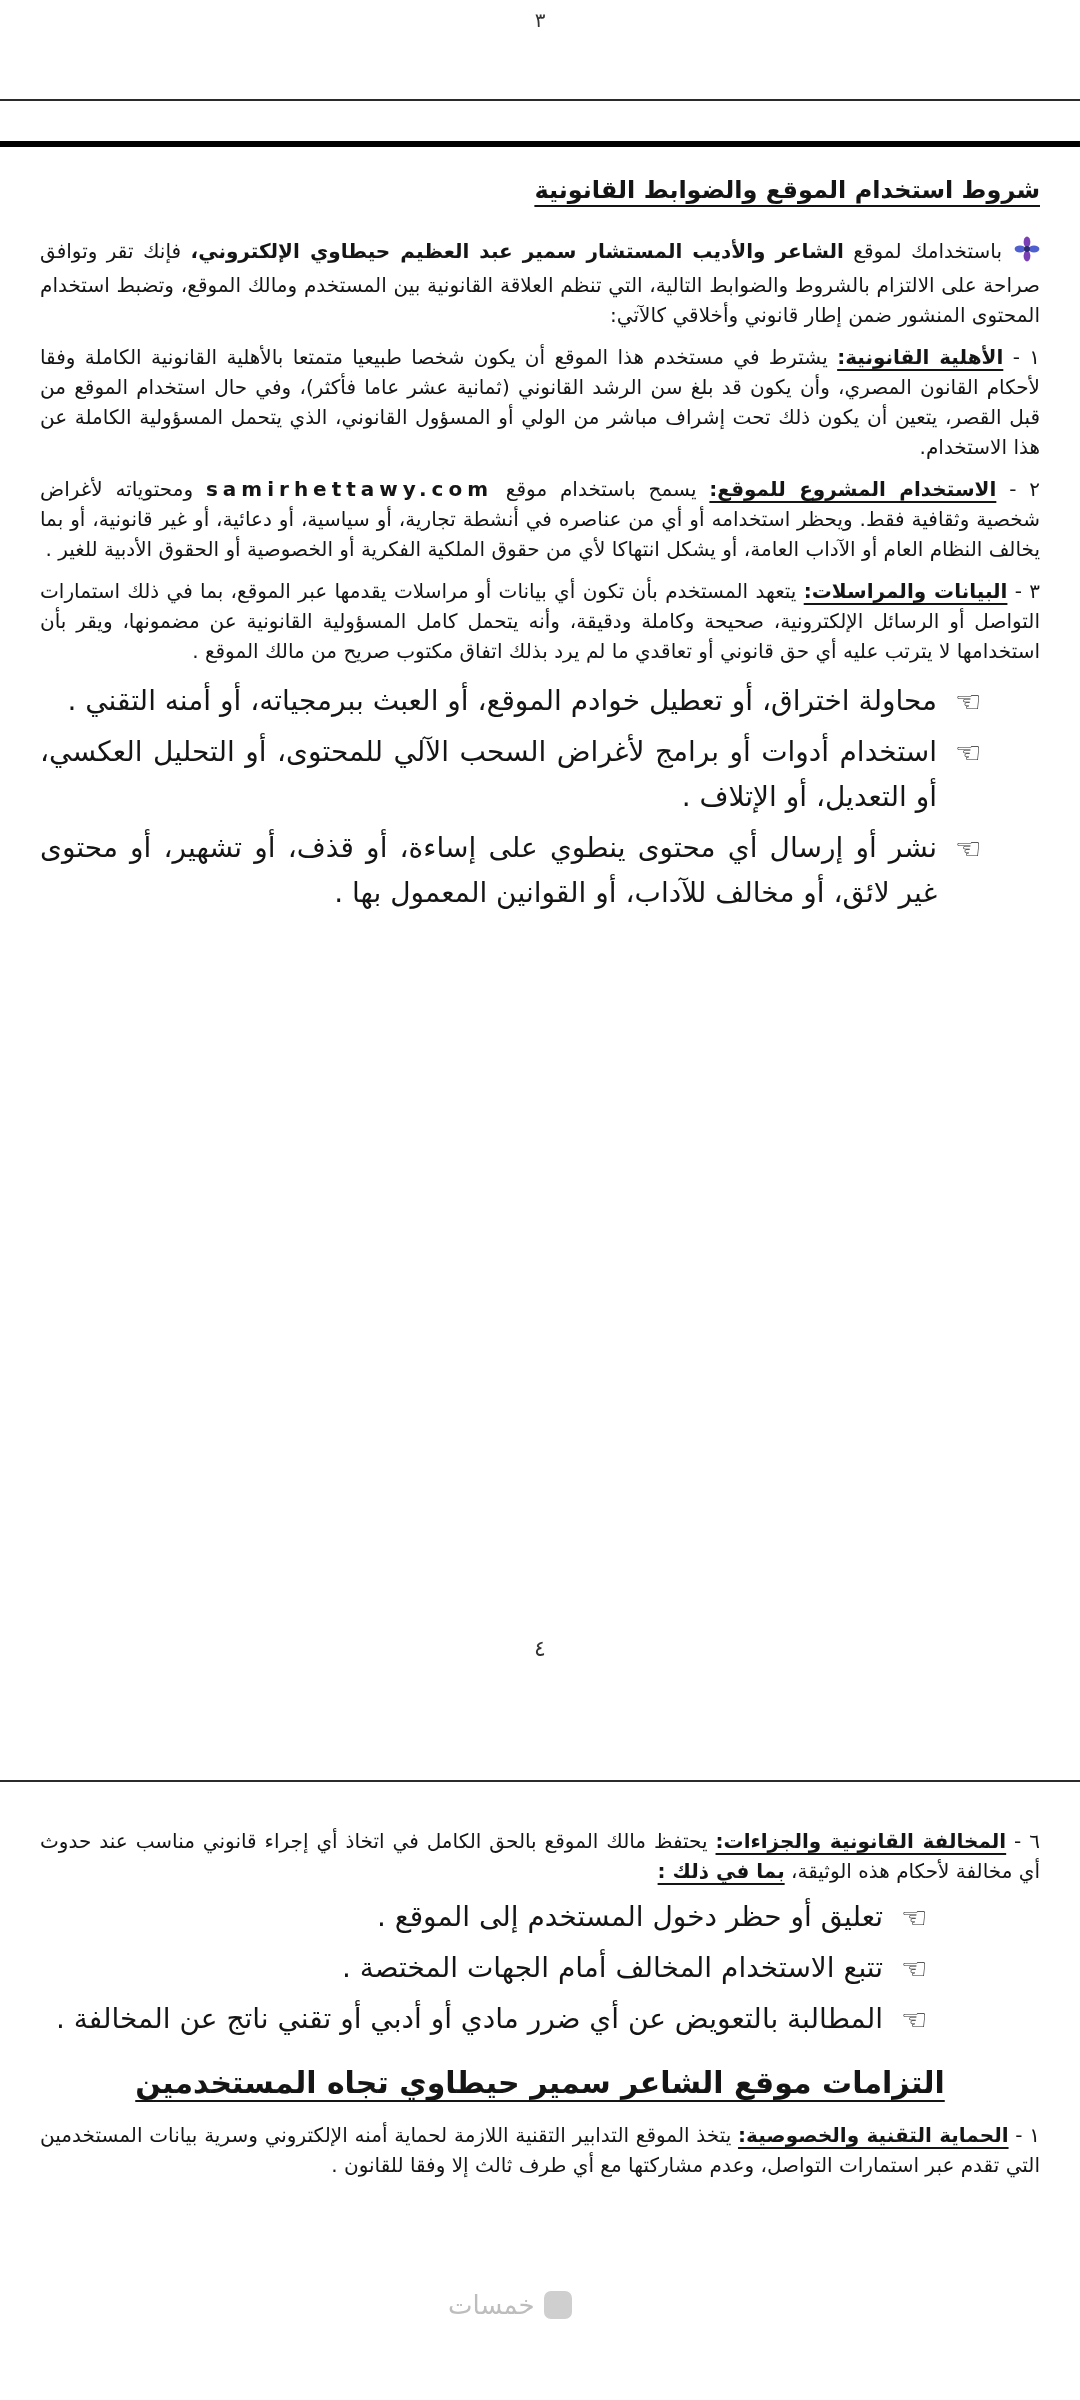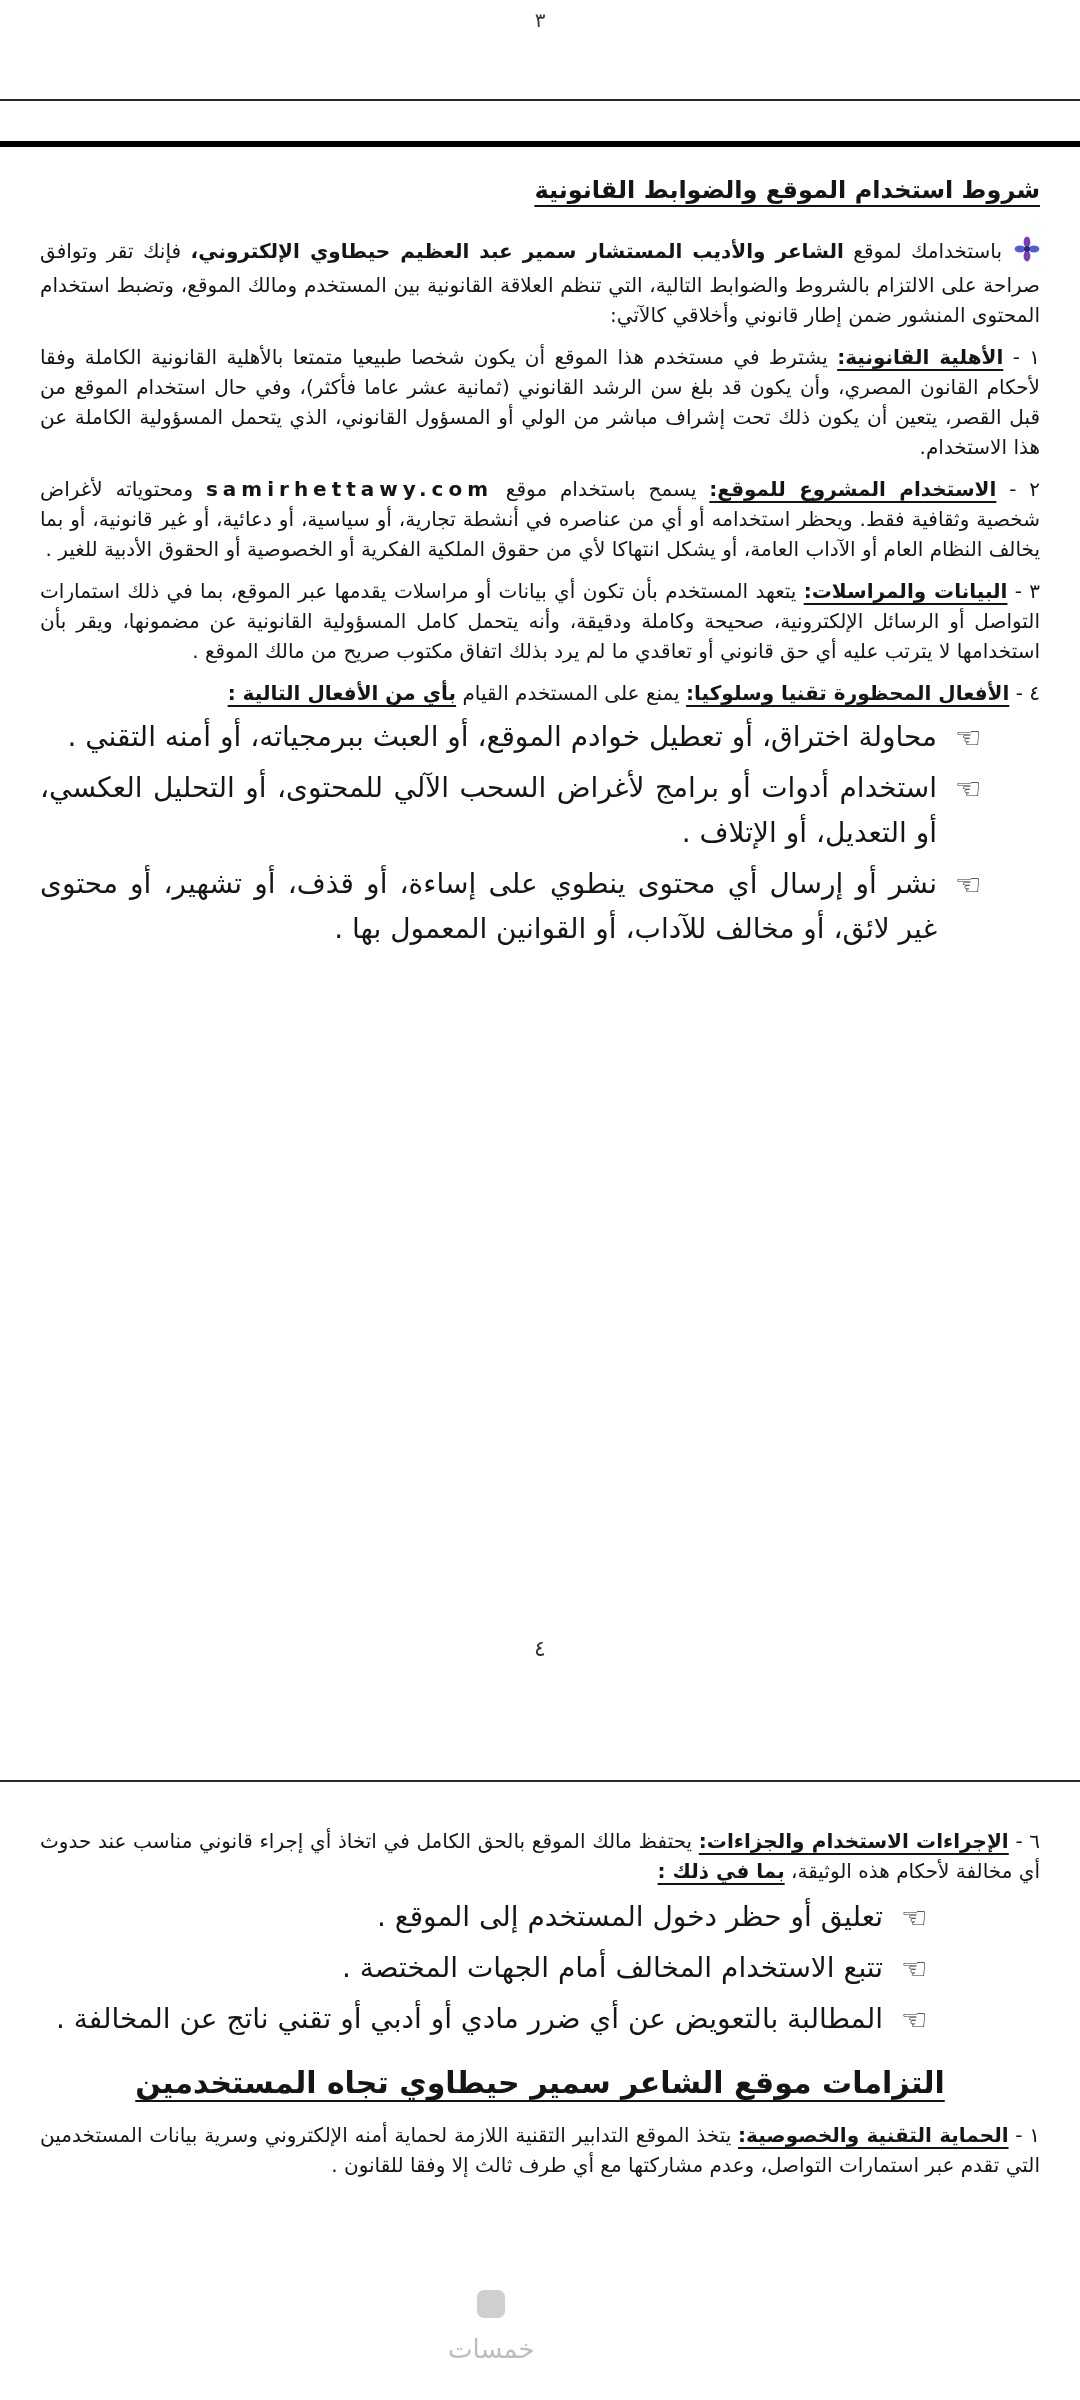--- a/index.html
+++ b/index.html
@@ -43,22 +43,22 @@
   .marker-icon { display: inline-block; margin-left: 12px; vertical-align: -4px; }
 
   .bullets { margin: 0 58px 10px 0; }
   .page2 .bullets { margin-right: 112px; }
   .bullet { display: flex; gap: 18px; font-size: 28px; line-height: 45px; margin-bottom: 6px; }
   .bullet .hand { flex: 0 0 auto; font-size: 30px; color: #1d1d1d; transform: translateY(1px); }
   .bullet .bt { flex: 1; text-align: justify; }
 
   .watermark {
     position: absolute; top: 2290px; left: 448px;
-    display: flex; align-items: center; gap: 16px;
-    color: #bdbdbd; font-size: 26px; flex-direction: column;
+    display: flex; align-items: center; gap: 9px;
+    color: #bdbdbd; font-size: 26px;
   }
   .wm-box { width: 28px; height: 28px; border-radius: 7px; background: #cfcfcf; }
 </style>
 </head>
 <body>
 
 <div class="canvas">
 
   <div class="pgnum pgnum-top">٣</div>
   <div class="rule rule-thin-top"></div>
@@ -75,21 +75,20 @@
             <ellipse cx="20" cy="13" rx="5.4" ry="3.4" fill="#4f5fd0"></ellipse>
             <circle cx="13" cy="13" r="3" fill="#2d2a6e"></circle>
           </svg></span><span>باستخدامك لموقع </span><span class="b">الشاعر والأديب المستشار سمير عبد العظيم حيطاوي الإلكتروني،</span><span> فإنك تقر وتوافق صراحة على الالتزام بالشروط والضوابط التالية، التي تنظم العلاقة القانونية بين المستخدم ومالك الموقع، وتضبط استخدام المحتوى المنشور ضمن إطار قانوني وأخلاقي كالآتي:</span></p>
 
     <p class="para"><span class="num">١ - </span><span class="lead">الأهلية القانونية:</span><span> يشترط في مستخدم هذا الموقع أن يكون شخصا طبيعيا متمتعا بالأهلية القانونية الكاملة وفقا لأحكام القانون المصري، وأن يكون قد بلغ سن الرشد القانوني (ثمانية عشر عاما فأكثر)، وفي حال استخدام الموقع من قبل القصر، يتعين أن يكون ذلك تحت إشراف مباشر من الولي أو المسؤول القانوني، الذي يتحمل المسؤولية الكاملة عن هذا الاستخدام.</span></p>
 
     <p class="para"><span class="num">٢ - </span><span class="lead">الاستخدام المشروع للموقع:</span><span> يسمح باستخدام موقع </span><span class="domain">samirhettawy.com</span><span> ومحتوياته لأغراض شخصية وثقافية فقط. ويحظر استخدامه أو أي من عناصره في أنشطة تجارية، أو سياسية، أو دعائية، أو غير قانونية، أو بما يخالف النظام العام أو الآداب العامة، أو يشكل انتهاكا لأي من حقوق الملكية الفكرية أو الخصوصية أو الحقوق الأدبية للغير .</span></p>
 
     <p class="para"><span class="num">٣ - </span><span class="lead">البيانات والمراسلات:</span><span> يتعهد المستخدم بأن تكون أي بيانات أو مراسلات يقدمها عبر الموقع، بما في ذلك استمارات التواصل أو الرسائل الإلكترونية، صحيحة وكاملة ودقيقة، وأنه يتحمل كامل المسؤولية القانونية عن مضمونها، ويقر بأن استخدامها لا يترتب عليه أي حق قانوني أو تعاقدي ما لم يرد بذلك اتفاق مكتوب صريح من مالك الموقع .</span></p>
 
-    <p class="para" style="margin-bottom:6px;"><span class="num">٤ - </span><span class="lead">الأفعال المحظورة تقنيا وسلوكيا:</span><span> يمنع على المستخدم القيام </span><span class="b u">بأي من الأفعال التالية :</span></p>
 
     <div class="bullets">
       <div class="bullet">
           <span class="hand">☜</span>
           <span class="bt">محاولة اختراق، أو تعطيل خوادم الموقع، أو العبث ببرمجياته، أو أمنه التقني .</span>
         </div>
       <div class="bullet">
           <span class="hand">☜</span>
           <span class="bt">استخدام أدوات أو برامج لأغراض السحب الآلي للمحتوى، أو التحليل العكسي، أو التعديل، أو الإتلاف .</span>
         </div>
@@ -100,21 +99,21 @@
     </div>
 
 
   </div>
 
   <div class="pgnum pgnum-mid">٤</div>
   <div class="rule rule-divider"></div>
 
   <div class="page2">
 
-    <p class="para" style="margin-bottom:8px;"><span class="num">٦ - </span><span class="lead">الإجراءات الاستخدام والجزاءات:</span><span> يحتفظ مالك الموقع بالحق الكامل في اتخاذ أي إجراء قانوني مناسب عند حدوث أي مخالفة لأحكام هذه الوثيقة، </span><span class="b u">بما في ذلك :</span></p>
+    <p class="para" style="margin-bottom:8px;"><span class="num">٦ - </span><span class="lead">المخالفة القانونية والجزاءات:</span><span> يحتفظ مالك الموقع بالحق الكامل في اتخاذ أي إجراء قانوني مناسب عند حدوث أي مخالفة لأحكام هذه الوثيقة، </span><span class="b u">بما في ذلك :</span></p>
 
     <div class="bullets">
       <div class="bullet">
           <span class="hand">☜</span>
           <span class="bt">تعليق أو حظر دخول المستخدم إلى الموقع .</span>
         </div>
       <div class="bullet">
           <span class="hand">☜</span>
           <span class="bt">تتبع الاستخدام المخالف أمام الجهات المختصة .</span>
         </div>

